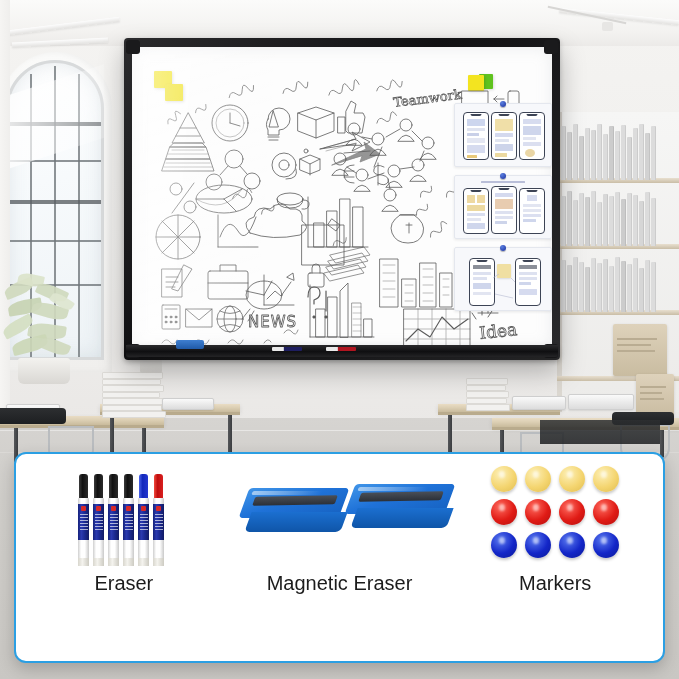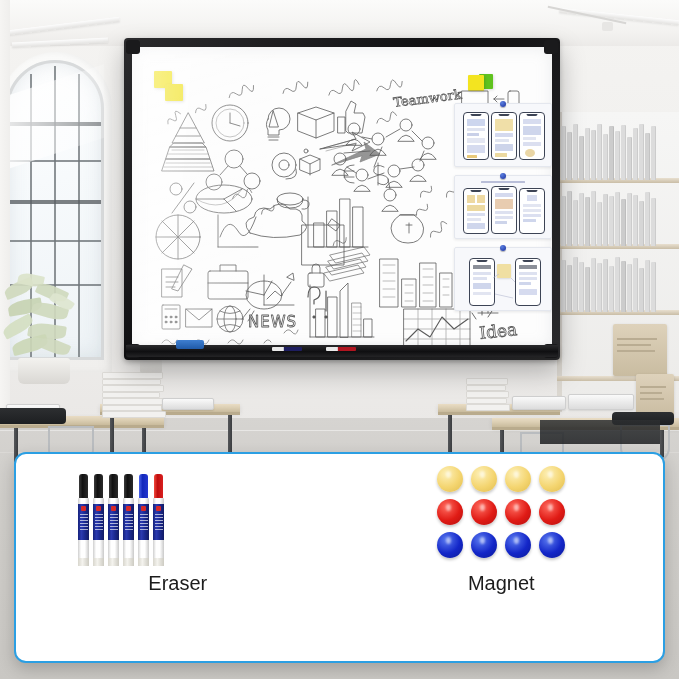--- a/index.html
+++ b/index.html
@@ -783,37 +783,54 @@
             <div class="m-body"></div>
               <div class="m-band"></div>
             <div class="m-logo"></div>
               <div class="m-txt"></div>
               <div class="m-foot"></div>
           </div>
         </div>
         <div class="kit-label">Eraser</div>
       </div>
 
+      <div class="kit-col">
+        <div class="kit-art">
+          <div class="eraser" style="left:12px;top:34px;">
+            <div class="er-top"></div>
+              <div class="er-front"></div>
+            <div class="er-felt"></div>
+              <div class="er-shine"></div>
+          </div>
+          <div class="eraser" style="left:118px;top:30px;">
+            <div class="er-top"></div>
+              <div class="er-front"></div>
+            <div class="er-felt"></div>
+              <div class="er-shine"></div>
+          </div>
+        </div>
+        <div class="kit-label">Magnetic Eraser</div>
+      </div>
 
       <div class="kit-col">
         <div class="kit-art">
           <div class="mag-grid">
             <div class="magnet mag-y"></div>
             <div class="magnet mag-y"></div>
             <div class="magnet mag-y"></div>
             <div class="magnet mag-y"></div>
             <div class="magnet mag-r"></div>
             <div class="magnet mag-r"></div>
             <div class="magnet mag-r"></div>
             <div class="magnet mag-r"></div>
             <div class="magnet mag-b"></div>
             <div class="magnet mag-b"></div>
             <div class="magnet mag-b"></div>
             <div class="magnet mag-b"></div>
           </div>
         </div>
-        <div class="kit-label">Magnet</div>
+        <div class="kit-label">Markers</div>
       </div>
 
     </div>
   </div>
 
 </div>
 
 </body></html>

